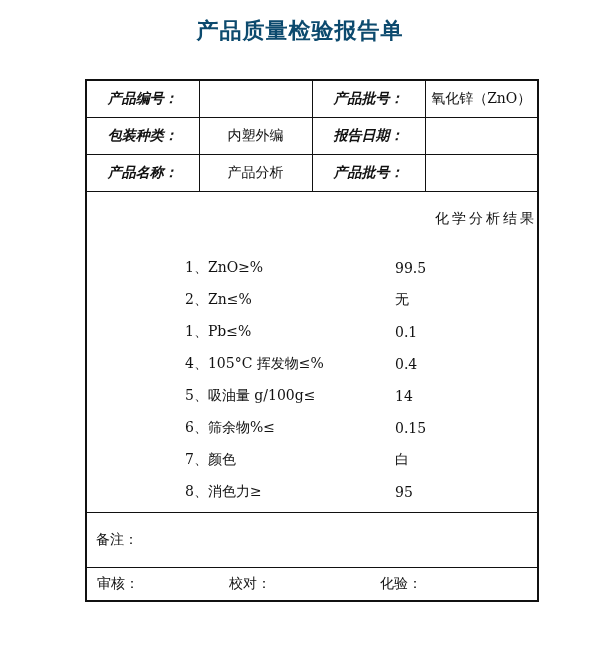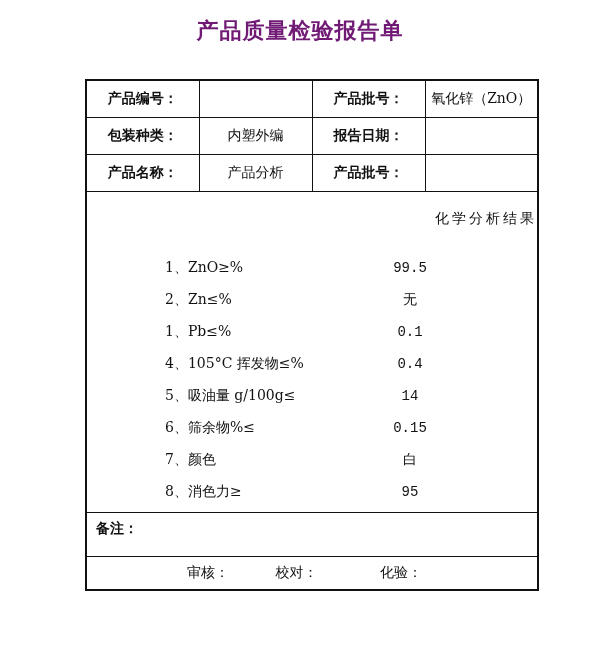--- a/index.html
+++ b/index.html
@@ -16,21 +16,21 @@
   .title {
     position: absolute;
     top: 16px;
     left: 0;
     width: 100%;
     text-align: center;
     font-family: "DejaVu Sans", "Liberation Sans", sans-serif;
     font-weight: bold;
     font-size: 22px;
     letter-spacing: 1px;
-    color: #701a75;
+    color: #0c4a6e;
   }
   table.report-table {
     position: absolute;
     left: 85px;
     top: 79px;
     width: 452px;
     border-collapse: collapse;
     table-layout: fixed;
     border: 2px solid #111111;
   }
@@ -38,64 +38,64 @@
     border: 1px solid #111111;
     font-size: 14px;
     color: #111111;
   }
   td.label-cell {
     font-family: "DejaVu Sans", "Liberation Sans", sans-serif;
     font-weight: bold;
     text-align: center;
     vertical-align: middle;
     height: 37px;
+    font-style: italic;
   }
   td.value-cell {
     text-align: center;
     vertical-align: middle;
     height: 37px;
   }
   td.analysis-cell {
     height: 321px;
     vertical-align: top;
   }
   .analysis-heading {
     margin-top: 18px;
     text-align: right;
     letter-spacing: 3px;
     font-size: 14px;
   }
   .analysis-list {
     margin-top: 24px;
-    margin-left: 78px;
+    margin-left: 98px;
     width: 280px;
   }
   .analysis-item {
     display: flex;
     align-items: center;
     height: 32px;
     font-size: 14px;
   }
   .item-label { flex: 1; text-align: left; }
-  .item-value { width: 70px; text-align: center; font-family: Liberation Mono, monospace; }
+  .item-value { width: 70px; text-align: left; }
   td.remarks-cell {
     height: 44px;
     vertical-align: top;
-    padding: 7px 9px;
-    font-weight: bold;
+    padding: 18px 9px;
   }
   td.footer-cell {
     height: 34px;
     vertical-align: middle;
     padding-left: 10px;
   }
   .footer-row { display: flex; align-items: center; }
   .footer-row .sig { display: inline-block; }
-  .sig-review   { width: 132px; text-align: right; }
-  .sig-proof    { width: 135px; text-align: center; }
+  .sig-review   { width: 132px; }
+  .sig-proof    { width: 135px; }
   .sig-assay    { flex: 1; margin-left: 16px; }
 </style>
 </head>
 <body>
 
 <div class="page">
 
   <div class="title">产品质量检验报告单</div>
 
   <table class="report-table">

